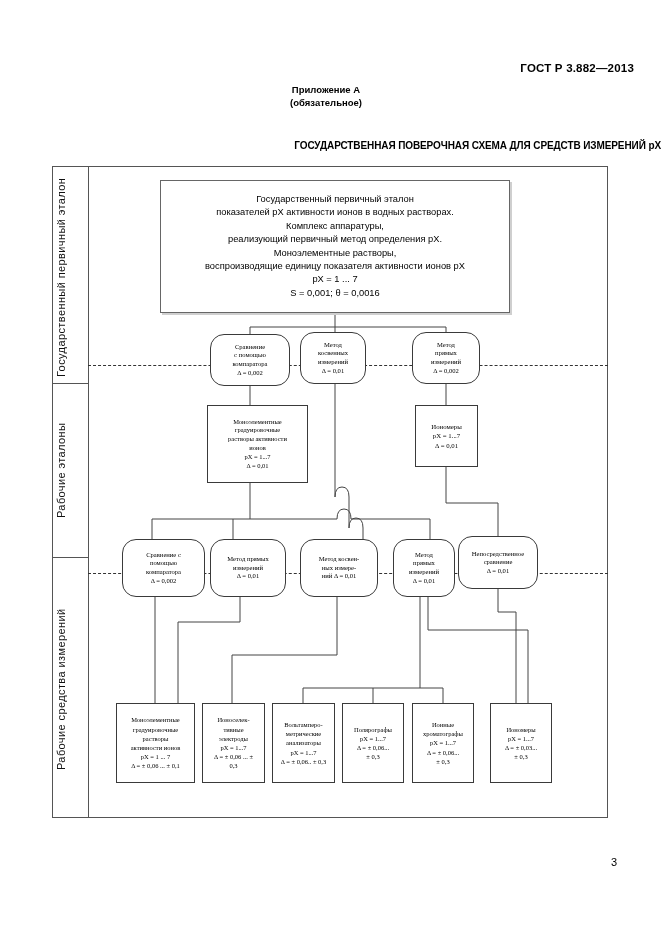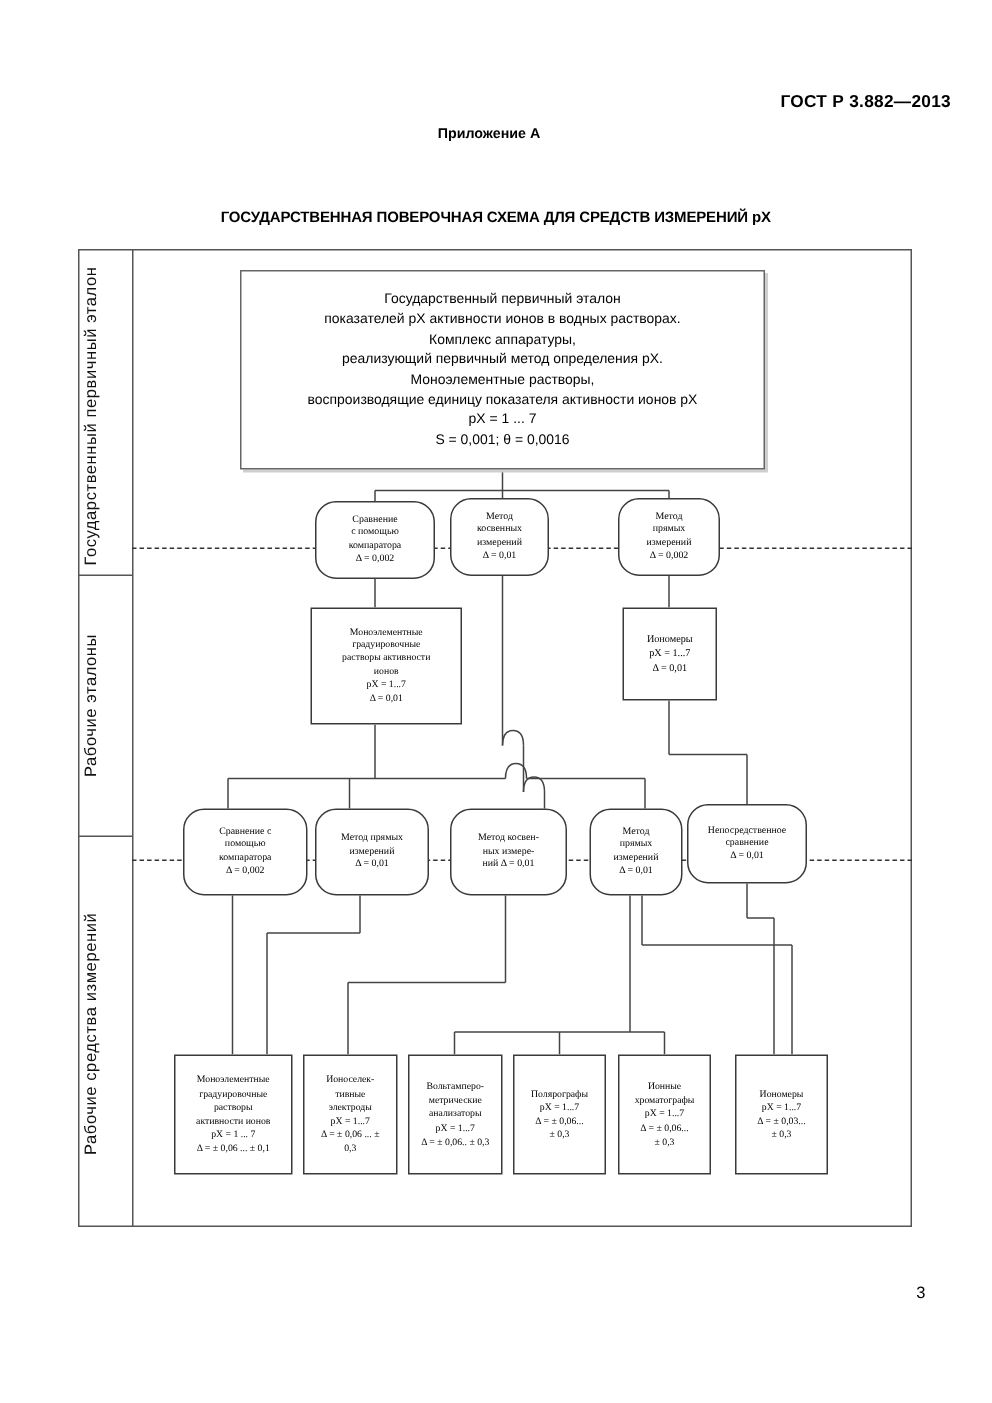--- a/index.html
+++ b/index.html
@@ -34,21 +34,21 @@
     text-align: center;
     font-size: 9.5px;
     font-weight: bold;
     line-height: 12.5px;
   }
   #scheme-title {
     position: absolute;
     top: 140px;
     left: 0;
     width: 661px;
-    text-align: center;
+    text-align: right;
     font-size: 10px;
     font-weight: bold;
     letter-spacing: -0.1px;
   }
   #page-number {
     position: absolute;
     top: 856px;
     right: 44px;
     font-size: 11px;
   }
@@ -190,20 +190,21 @@
     fill: none;
   }
 </style>
 </head>
 <body>
 
 <div id="gost-number">ГОСТ Р 3.882—2013</div>
 
 <div id="appendix-block">
   <div>Приложение А</div>
+  <div>(обязательное)</div>
 </div>
 
 <div id="scheme-title">ГОСУДАРСТВЕННАЯ ПОВЕРОЧНАЯ СХЕМА ДЛЯ СРЕДСТВ ИЗМЕРЕНИЙ pX</div>
 
 <div id="page-number">3</div>
 
 <div id="diagram-frame"></div>
 <div class="label-col-divider"></div>
 <div class="label-sep" id="label-sep-1"></div>
 <div class="label-sep" id="label-sep-2"></div>

